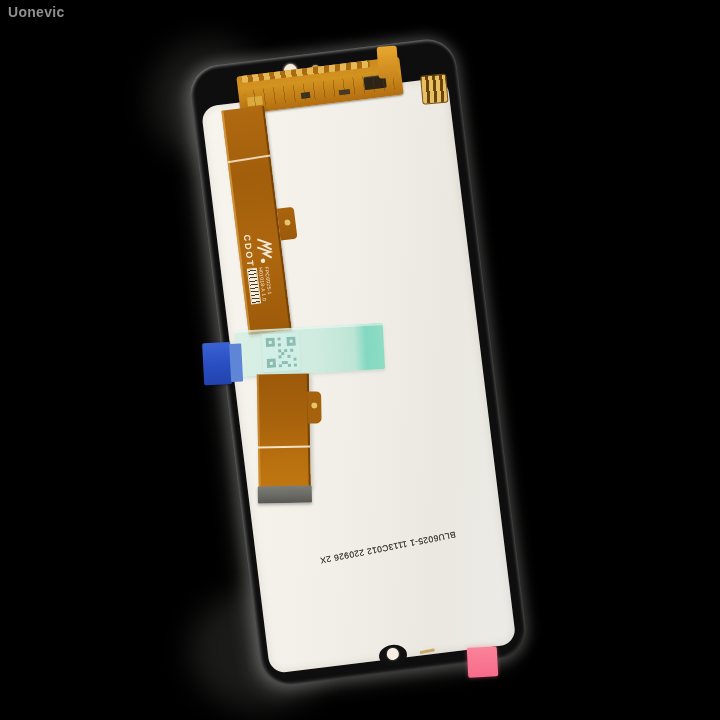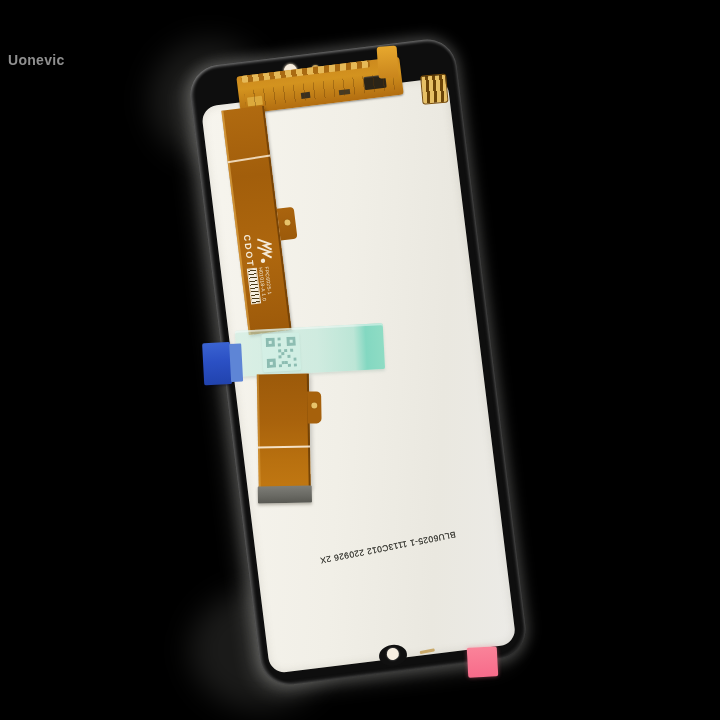--- a/index.html
+++ b/index.html
@@ -1,20 +1,20 @@
 <!DOCTYPE html>
 <html><head>
 <meta charset="utf-8">
 <style>
   html,body{margin:0;padding:0;background:#000;}
   .stage{position:relative;width:720px;height:720px;background:#000;overflow:hidden;
          font-family:"Liberation Sans", sans-serif;}
 
   .watermark{position:absolute;left:8px;top:4px;font-size:14px;font-weight:bold;
-             color:#8f8f8f;letter-spacing:.3px;margin-top:48px;}
+             color:#8f8f8f;letter-spacing:.3px;}
 
   .glow{position:absolute;border-radius:50%;filter:blur(14px);pointer-events:none;}
   .glow-a{left:150px;top:40px;width:120px;height:120px;background:rgba(255,255,250,.10);}
   .glow-b{left:190px;top:590px;width:140px;height:120px;background:rgba(255,255,250,.10);}
 
   
   .device{position:absolute;left:224px;top:50px;width:268px;height:624px;
           transform:rotate(-7deg);transform-origin:50% 50%;}
 
   .frame{position:absolute;inset:0;border-radius:30px;background:#0e0e0e;

